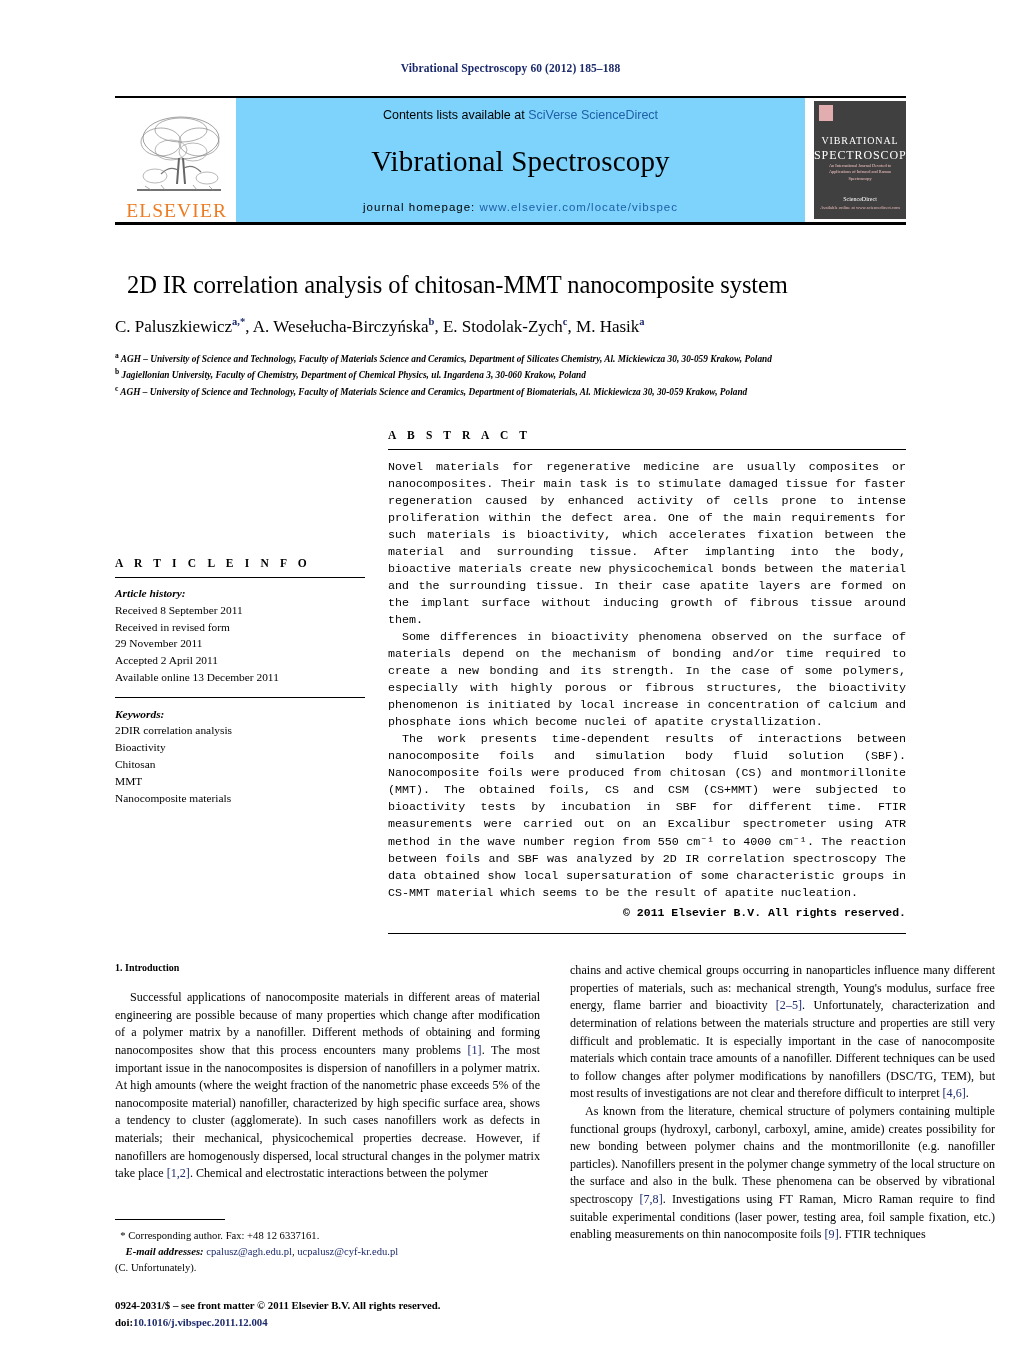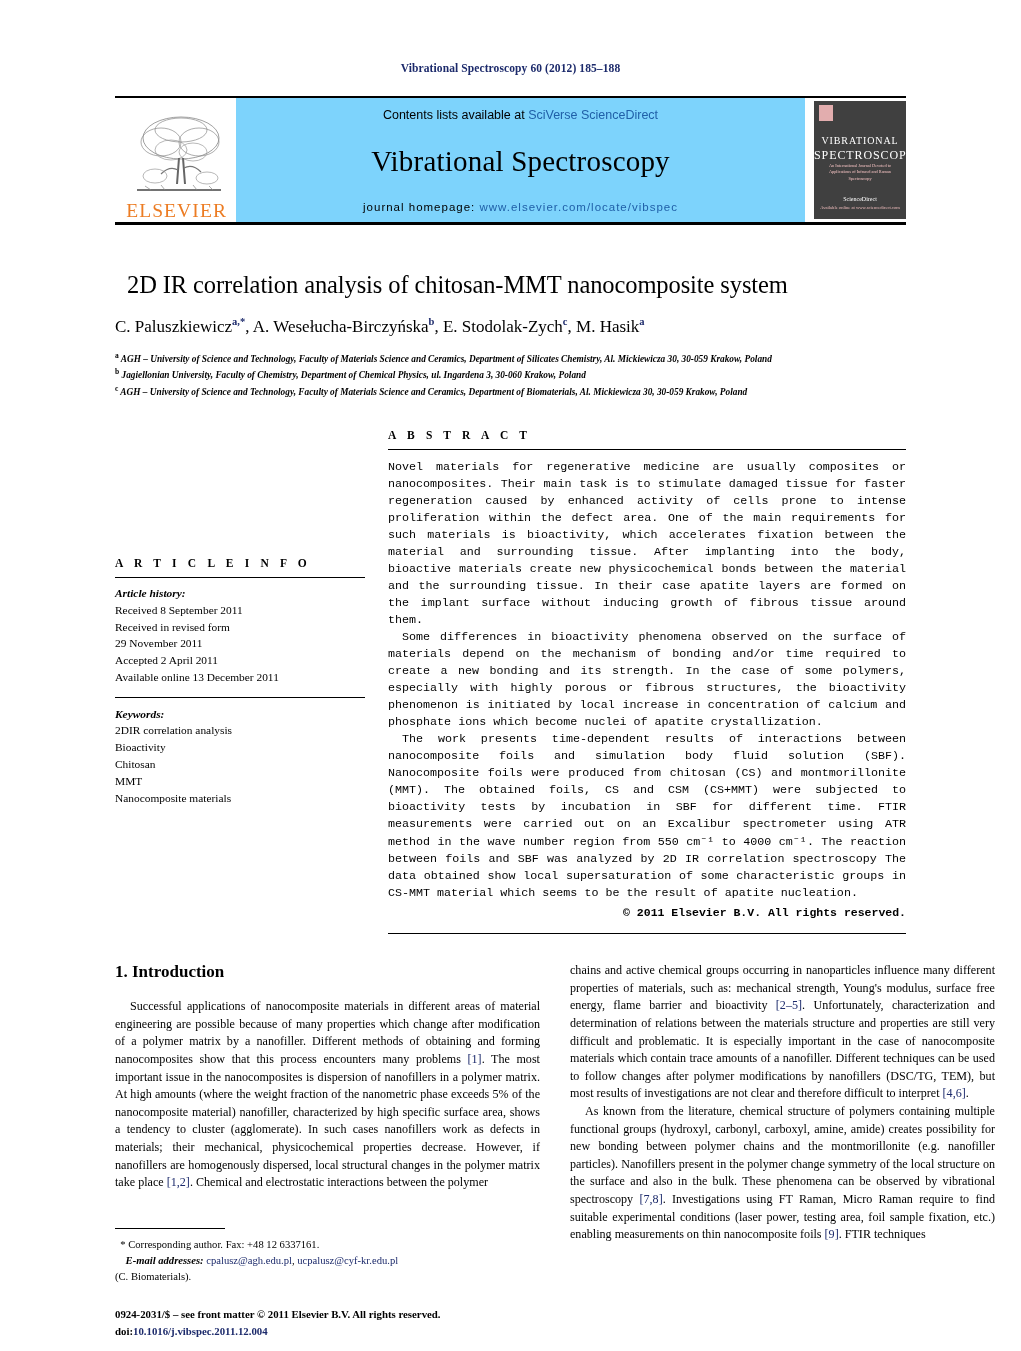--- a/index.html
+++ b/index.html
@@ -191,21 +191,21 @@
   .abs-rule-bottom { border-top: 1.6px solid #000; margin-top: 12px; }
 
   
   .body-cols {
     margin-top: 28px;
     display: flex;
     column-gap: 30px;
   }
   .bcol { width: 425px; flex: 0 0 425px; position: relative; }
   h2.sec-title {
-    font-size: 17px;
+    font-size: 10px;
     font-weight: bold;
     margin: 0 0 16px 0;
   }
   .ptext {
     font-size: 12.1px;
     line-height: 1.455;
     text-align: justify;
     margin: 0;
   }
   .ptext.indent { text-indent: 15px; }
@@ -324,21 +324,21 @@
       <p class="ptext indent"><span>Successful applications of nanocomposite materials in different areas of material engineering are possible because of many properties which change after modification of a polymer matrix by a nanofiller. Different methods of obtaining and forming nanocomposites show that this process encounters many problems </span><span class="ref">[1]</span><span>. The most important issue in the nanocomposites is dispersion of nanofillers in a polymer matrix. At high amounts (where the weight fraction of the nanometric phase exceeds 5% of the nanocomposite material) nanofiller, characterized by high specific surface area, shows a tendency to cluster (agglomerate). In such cases nanofillers work as defects in materials; their mechanical, physicochemical properties decrease. However, if nanofillers are homogenously dispersed, local structural changes in the polymer matrix take place </span><span class="ref">[1,2]</span><span>. Chemical and electrostatic interactions between the polymer</span></p>
 
       <div class="footnote-wrap">
         <div class="fn-rule"></div>
         <div class="fn">
           &nbsp;&nbsp;<span>*</span>
           <span>Corresponding author. Fax: +48 12 6337161.</span><br>
           &nbsp;&nbsp;&nbsp;&nbsp;<span class="ital">E-mail addresses:</span>
           <span class="mail">cpalusz@agh.edu.pl</span>,
           <span class="mail">ucpalusz@cyf-kr.edu.pl</span><br>
-          <span>(C. Biomaterials).</span>
+          <span>(C. Unfortunately).</span>
         </div>
         <div class="imprint">
           <div>0924-2031/$ – see front matter © 2011 Elsevier B.V. All rights reserved.</div>
           <div><span>doi:</span><span class="doi">10.1016/j.vibspec.2011.12.004</span></div>
         </div>
       </div>
     </div>
 
     <div class="bcol">
       <p class="ptext"><span>chains and active chemical groups occurring in nanoparticles influence many different properties of materials, such as: mechanical strength, Young's modulus, surface free energy, flame barrier and bioactivity </span><span class="ref">[2–5]</span><span>. Unfortunately, characterization and determination of relations between the materials structure and properties are still very difficult and problematic. It is especially important in the case of nanocomposite materials which contain trace amounts of a nanofiller. Different techniques can be used to follow changes after polymer modifications by nanofillers (DSC/TG, TEM), but most results of investigations are not clear and therefore difficult to interpret </span><span class="ref">[4,6]</span><span>.</span></p>

